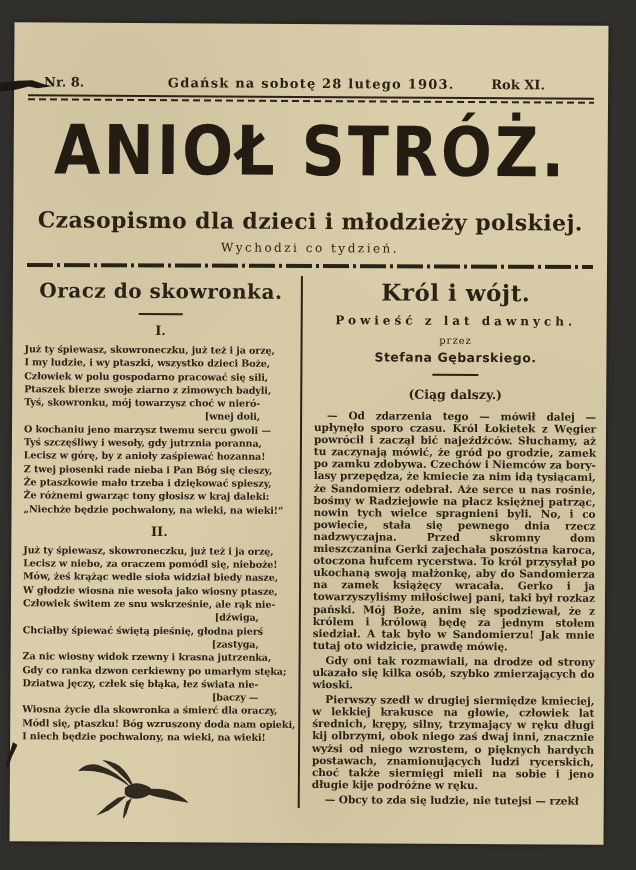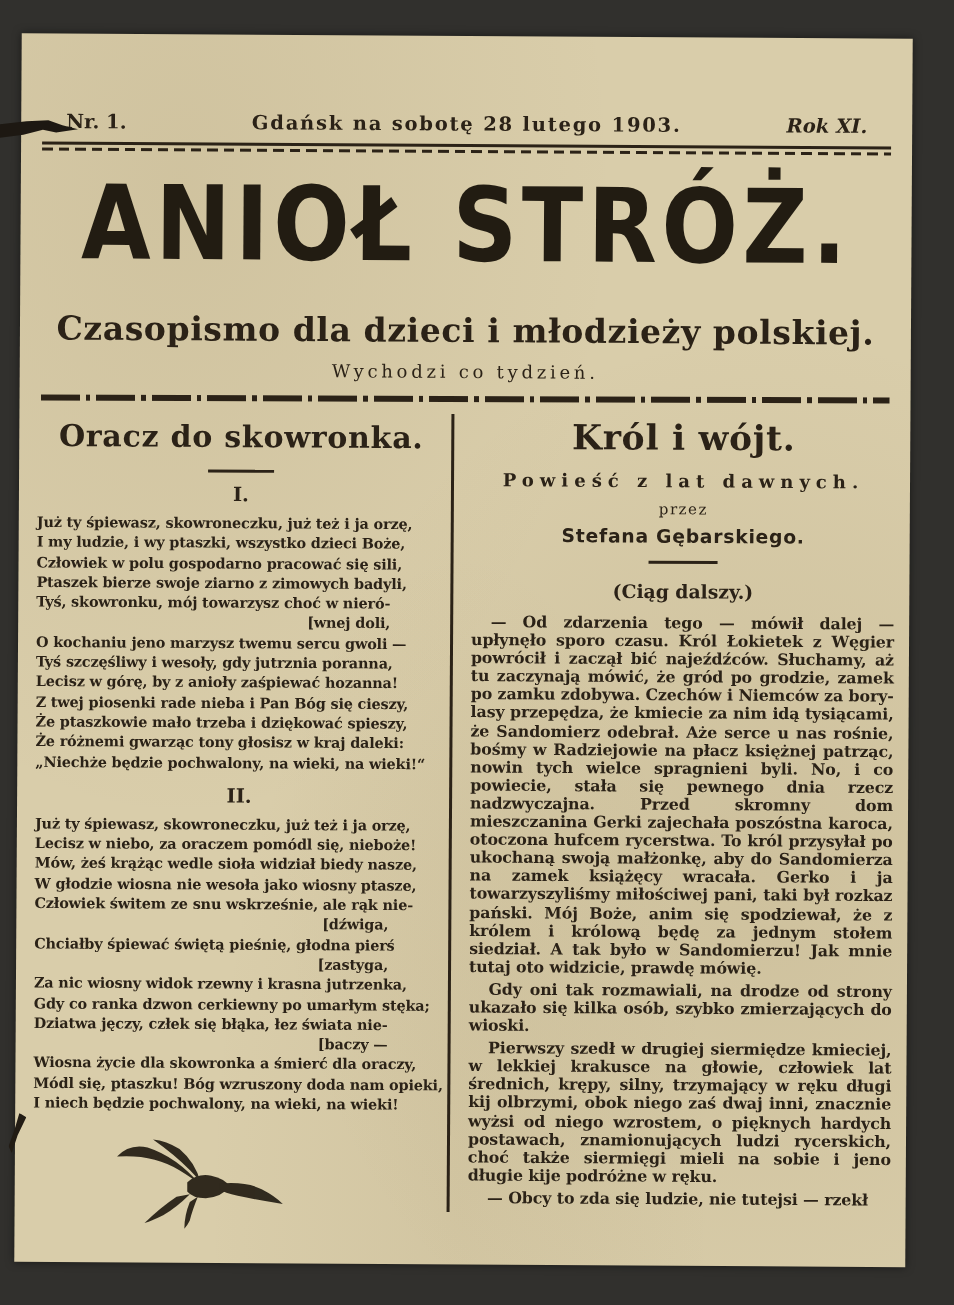--- a/index.html
+++ b/index.html
@@ -20,21 +20,21 @@
     color:#2b2217;
     box-shadow:0 0 6px rgba(0,0,0,0.5);
   }
   .masthead{
     display:flex;align-items:baseline;
     margin:52px 30px 0 30px;
     font-weight:bold;font-size:13px;
   }
   .masthead .issue{width:120px;}
   .masthead .dateline{flex:1;text-align:center;letter-spacing:1.2px;}
-  .masthead .volume{width:120px;text-align:right;font-style:italic;}
+  .masthead .volume{width:120px;text-align:center;}
   .masthead-rule{
     margin:5px 14px 0 14px;
     border-top:2px solid #2b2217;
     height:4px;
     background:repeating-linear-gradient(90deg,#2b2217 0 7px,transparent 7px 11px);
     background-size:100% 2px;background-position:0 2px;background-repeat:repeat-x;
   }
   .page-title{
     text-align:center;
     margin:14px 0 0 0;
@@ -108,21 +108,21 @@
     clip-path:polygon(45% 0,100% 8%,55% 55%,30% 100%,0 85%,25% 45%);
     transform:rotate(8deg);
   }
 </style>
 </head>
 <body>
 
 <div class="paper">
 
   <div class="masthead">
-    <span class="issue">Nr. 1.</span>
+    <span class="issue">Nr. 8.</span>
     <span class="dateline">Gdańsk na sobotę 28 lutego 1903.</span>
     <span class="volume">Rok XI.</span>
   </div>
   <div class="masthead-rule"></div>
 
   <div class="page-title">ANIOŁ STRÓŻ.</div>
   <div class="subtitle">Czasopismo dla dzieci i młodzieży polskiej.</div>
   <div class="frequency">Wychodzi co tydzień.</div>
   <div class="thick-rule"></div>
 

